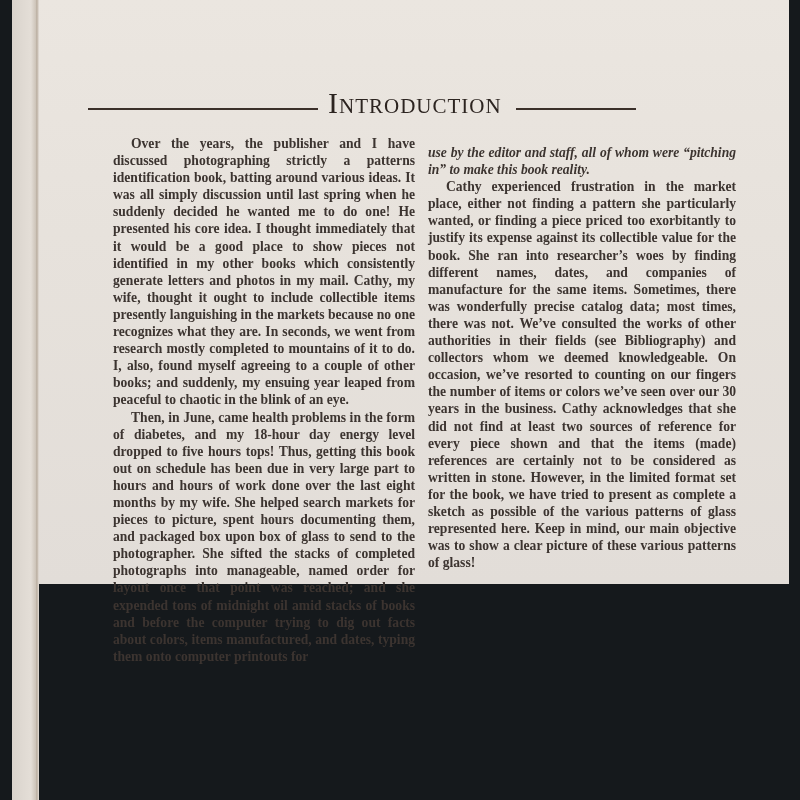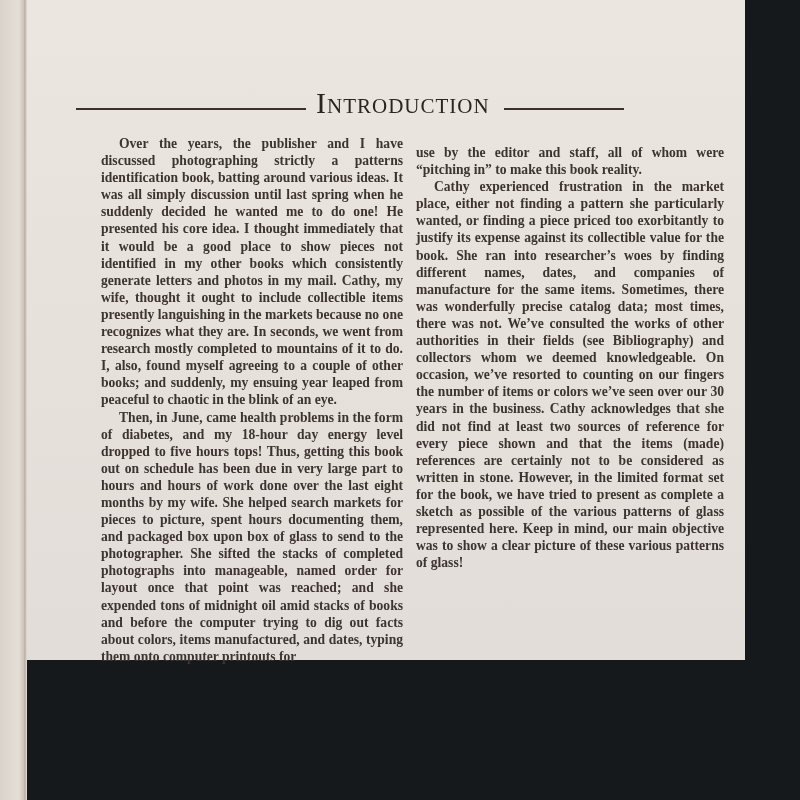--- a/index.html
+++ b/index.html
@@ -2,22 +2,23 @@
 <html><head>
   <meta charset="utf-8">
   <style>
     html, body { margin: 0; padding: 0; }
     body {
       width: 800px; height: 800px; overflow: hidden; position: relative;
       background: #15191c;
       font-family: "DejaVu Serif", serif;
     }
     .page {
-      position: absolute; left: 0; top: 0; width: 745px; height: 660px;
+      position: absolute; left: 12px; top: 0; width: 745px; height: 584px;
       background: linear-gradient(180deg, #ebe6e0 0%, #e7e2dc 40%, #e2ddd8 100%);
+      padding-left: 32px;
     }
     .spine {
       position: absolute; left: 0; top: 0; width: 27px; height: 800px;
       background: linear-gradient(90deg, #d9d3cc 0%, #e4ded7 70%, #cdc4b9 88%, #b9ad9f 92%, #e6e0da 100%);
     }
     .header {
       position: absolute; top: 92px; left: 76px; width: 470px; height: 40px;
     }
     .rule-left {
       position: absolute; left: 0; top: 16px; width: 230px; height: 2px; background: #3b302a;
@@ -32,21 +33,21 @@
     }
     .column {
       position: absolute; top: 135px;
       font-family: "Liberation Serif", serif; font-weight: bold;
       font-size: 13.6px; line-height: 17.1px; color: #3c3430;
       text-align: justify;
     }
     .col-left { left: 101px; width: 302px; }
     .col-right { left: 416px; width: 308px; top: 144px; }
     .para { margin: 0; text-indent: 18px; }
-    .para.cont { text-indent: 0; }
+    .para.cont { text-indent: 0; font-style: italic; }
   </style>
 </head>
 <body>
 
 <div class="page">
   <div class="spine"></div>
 
   <div class="header">
     <div class="rule-left"></div>
     <div class="title">Introduction</div>

